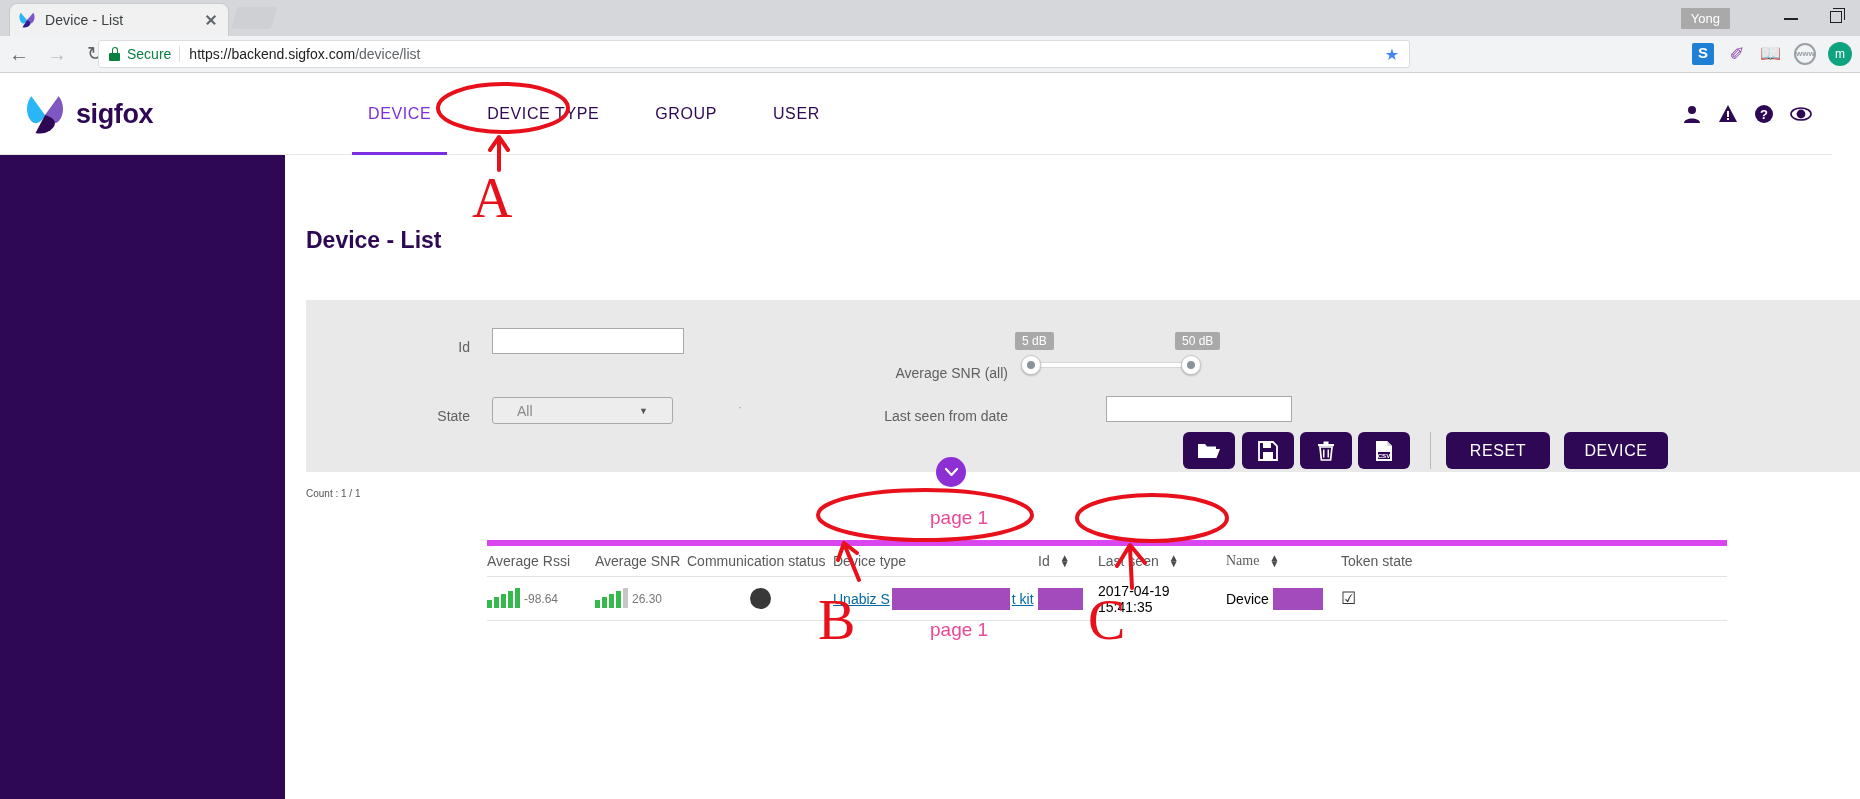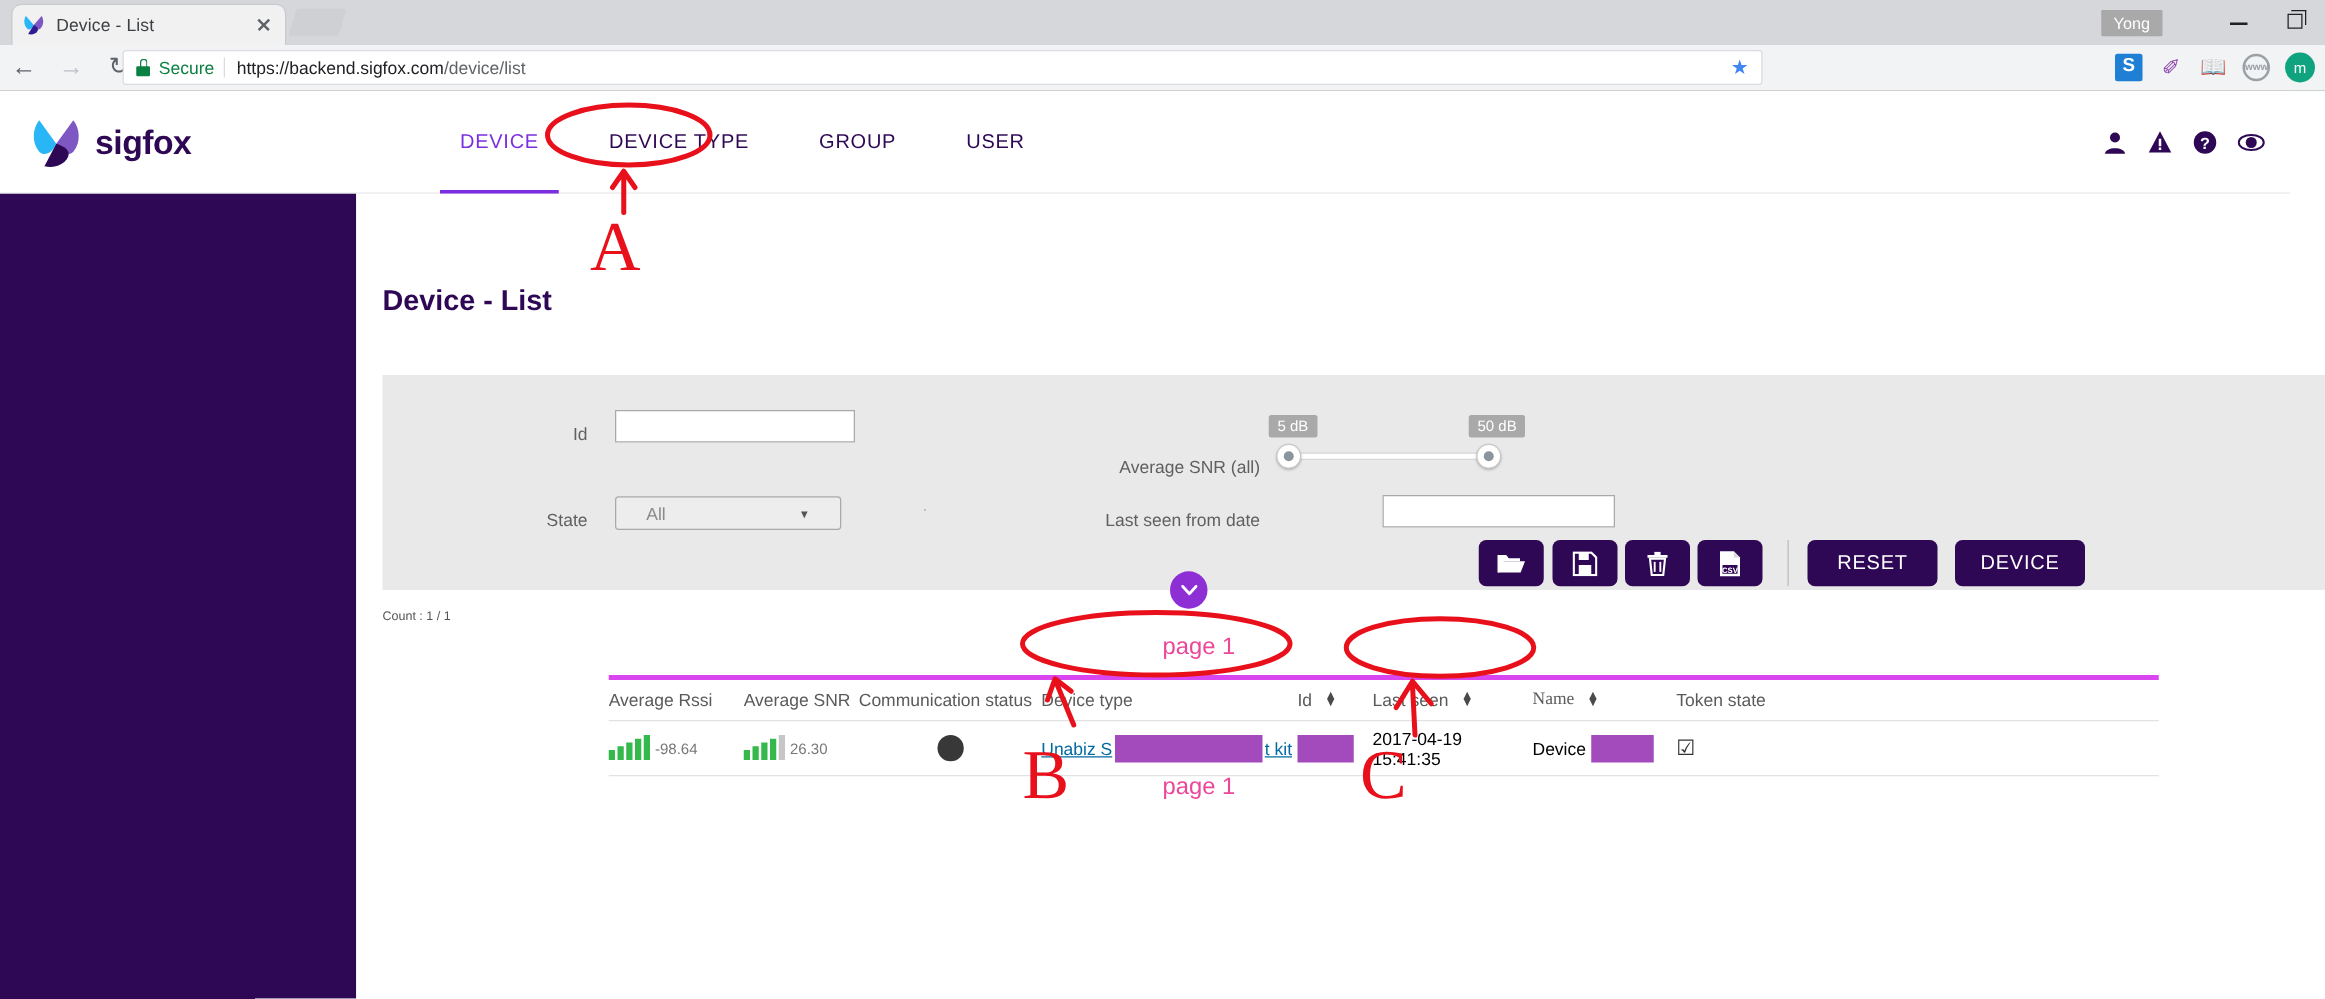--- a/index.html
+++ b/index.html
@@ -179,21 +179,21 @@
     display: flex; align-items: center; justify-content: center; cursor: pointer;
     color: #ffffff; font-size: 13px;
   }
 
   .count-text { position: absolute; left: 21px; top: 333px; font-size: 10px; color: #555; }
   .page-label { position: absolute; font-size: 19px; color: #ec4899; }
 
   .tbl { position: absolute; left: 202px; top: 385px; width: 1240px; }
   .tbl-head {
     display: flex; align-items: center; height: 37px;
-    border-top: 4px solid #d946ef; border-bottom: 1px solid #e2e2e2;
+    border-top: 6px solid #d946ef; border-bottom: 1px solid #e2e2e2;
     font-size: 14px; color: #5a5a5a;
   }
   .tbl-row { display: flex; align-items: center; height: 44px; border-bottom: 1px solid #e2e2e2; font-size: 14px; }
   .th, .td { position: relative; display: flex; align-items: center; }
   .sort-arrows { display: inline-flex; flex-direction: column; margin-left: 10px; line-height: 6px; }
   .sort-arrows span { font-size: 10px; color: #4a4a4a; }
 
   .bars { display: inline-flex; align-items: flex-end; gap: 2px; height: 19px; margin-right: 4px; }
   .bar { width: 5px; background: #36b94c; }
   .bar.off { background: #c6c6c6; }

